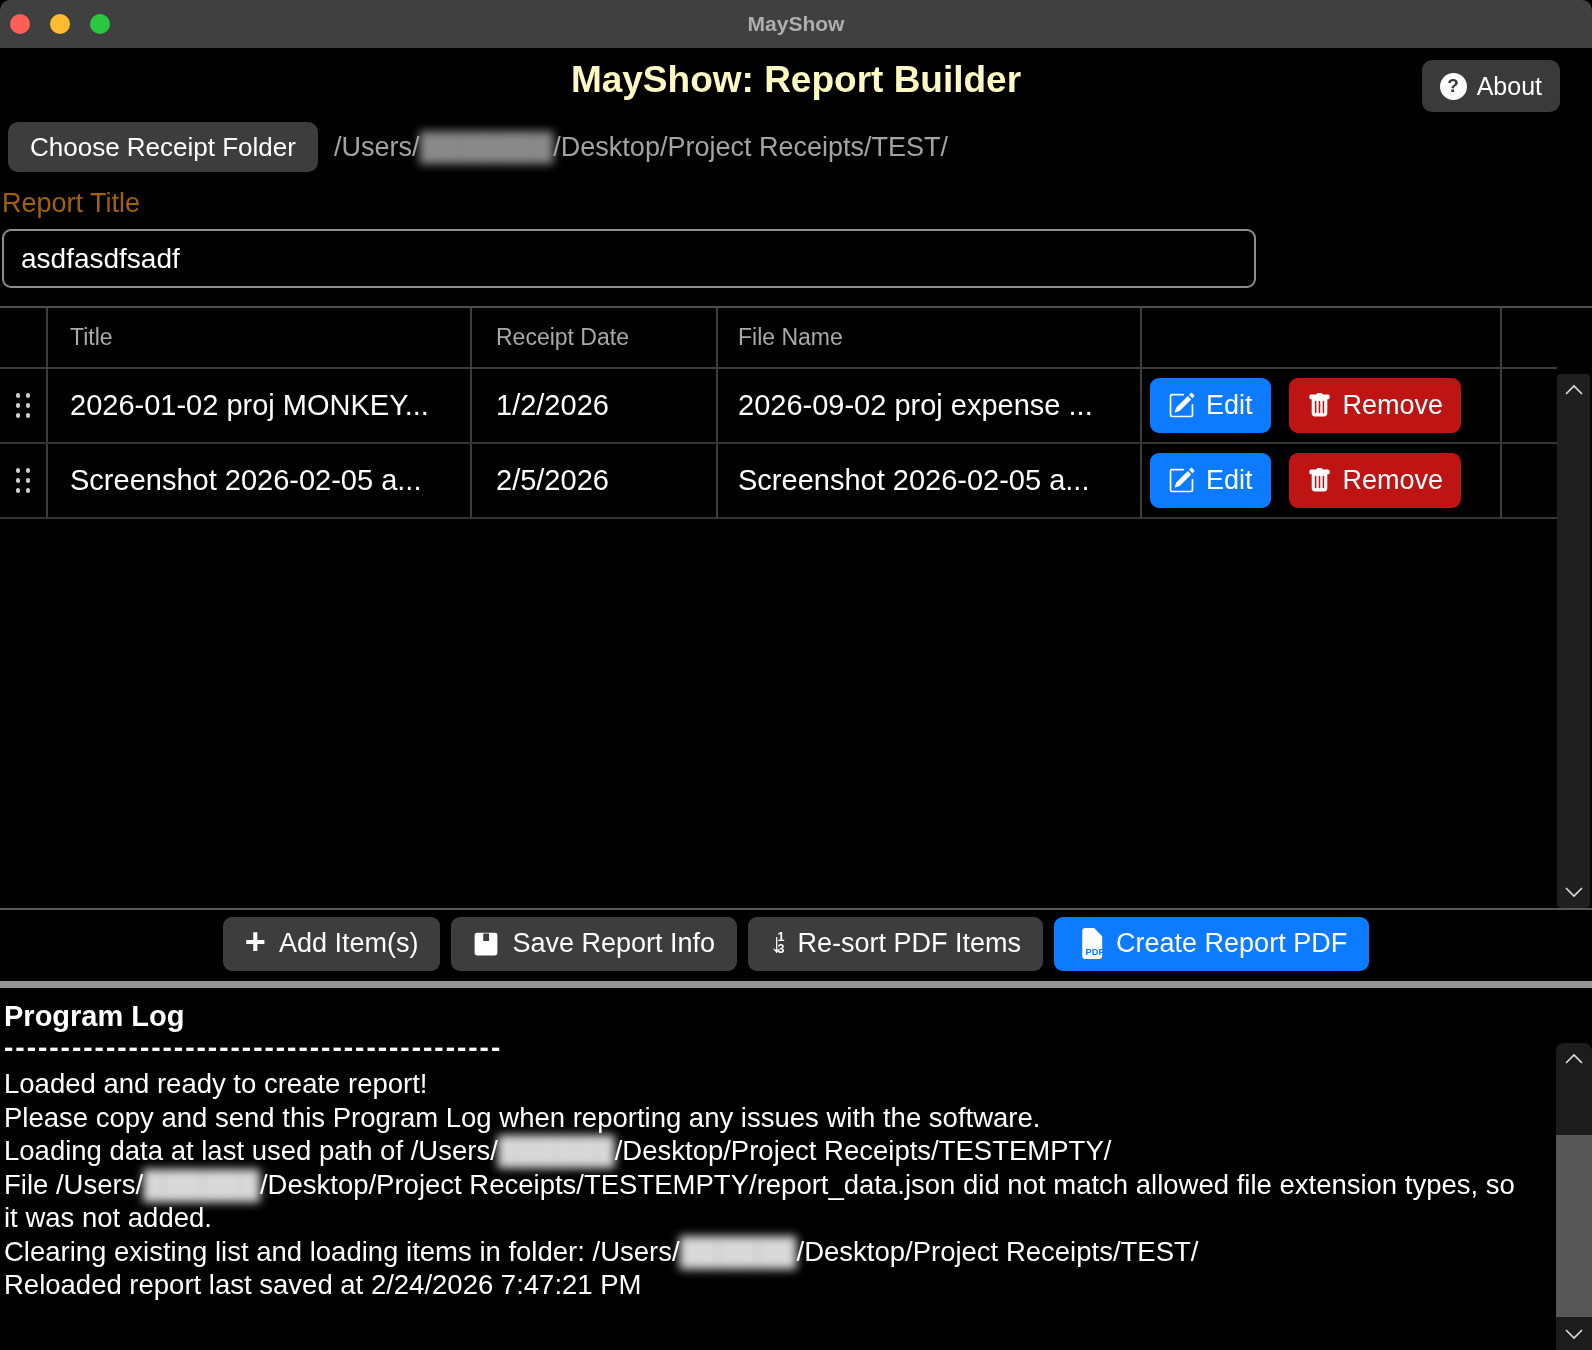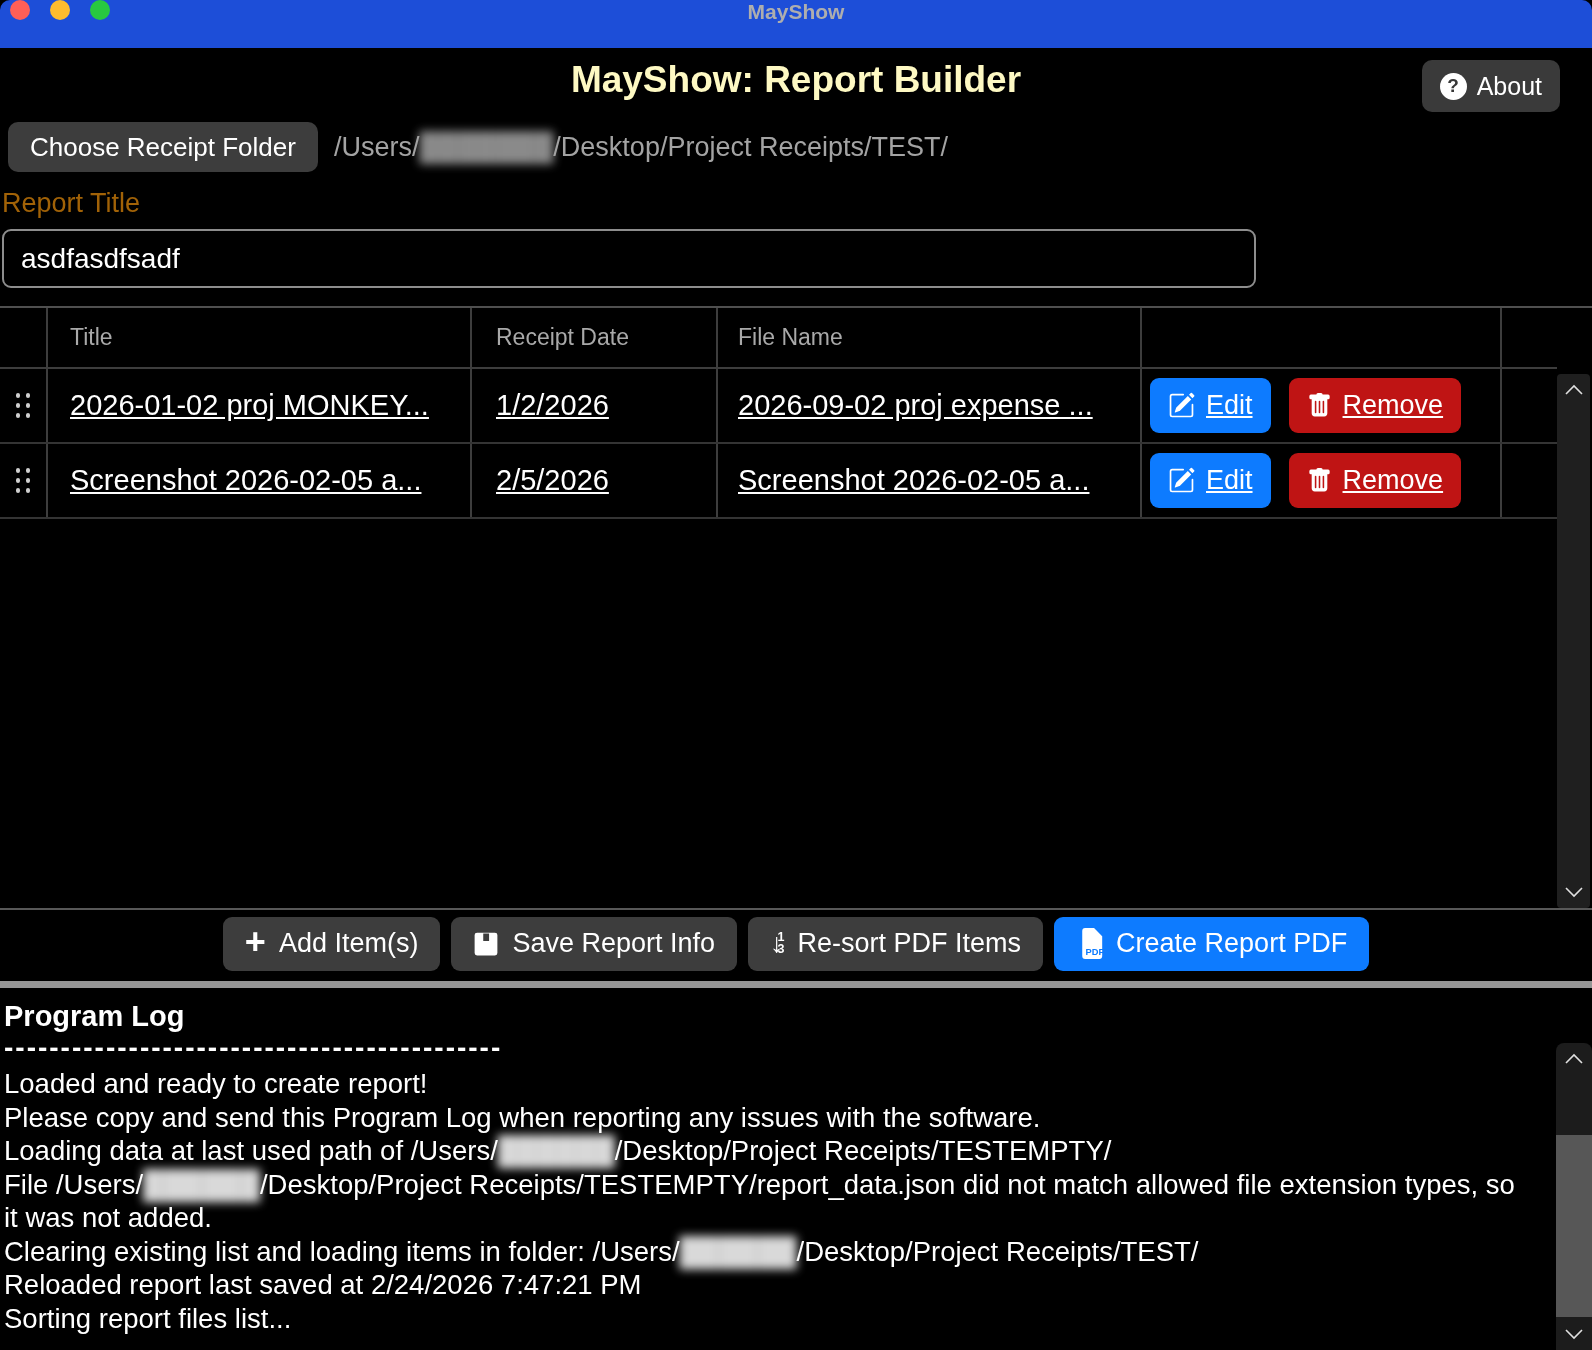--- a/index.html
+++ b/index.html
@@ -1,22 +1,22 @@
 <!DOCTYPE html>
 <html><head>
 <meta charset="utf-8">
 <style>
   html,body{margin:0;padding:0;background:#000;}
   body{
     width:1592px;height:1350px;position:relative;overflow:hidden;
     font-family:"Liberation Sans","DejaVu Sans",sans-serif;color:#fff;
   }
   
-  .titlebar{position:absolute;top:0;left:0;width:1592px;height:48px;background:#1d4ed8;
-    border-radius:10px 10px 0 0;display:flex;align-items:flex-start;}
+  .titlebar{position:absolute;top:0;left:0;width:1592px;height:48px;background:#404040;
+    border-radius:10px 10px 0 0;display:flex;align-items:center;}
   .lights{display:flex;gap:20px;margin-left:10px;}
   .light{width:20px;height:20px;border-radius:50%;border:none;padding:0;}
   .light.red{background:#ff5f57;} .light.yellow{background:#febc2e;} .light.green{background:#28c840;}
   .tb-title{position:absolute;left:0;right:0;text-align:center;color:#aeaeae;font-weight:bold;font-size:21px;}
   
   .page-title{position:absolute;top:58px;left:0;width:1592px;margin:0;text-align:center;
     font-size:37px;line-height:44px;font-weight:bold;color:#fef9c3;}
   .about-btn{position:absolute;top:60px;right:32px;height:52px;background:#3a3a3a;color:#fff;
     border:none;border-radius:10px;font-size:25px;display:flex;align-items:center;gap:10px;
     padding:0 18px;font-family:inherit;cursor:pointer;}
@@ -34,21 +34,21 @@
     background:#000;border:2px solid #8d8d8d;border-radius:9px;color:#fff;font-size:28px;
     padding:0 0 0 17px;font-family:inherit;outline:none;}
   
   .table{position:absolute;top:306px;left:0;width:1592px;height:602px;border-top:2px solid #4f4f4f;}
   .thead{display:grid;grid-template-columns:48px 424px 246px 424px 360px 1fr;height:59px;
     border-bottom:2px solid #3d3d3d;width:1557px;}
   .thead .hcell{display:flex;align-items:center;color:#a9a9a9;font-size:23px;}
   .bcol{border-right:2px solid #3d3d3d;}
   .pl1{padding-left:22px;} .pl2{padding-left:24px;} .pl3{padding-left:20px;}
   .trow{display:grid;grid-template-columns:48px 424px 246px 424px 360px 1fr;height:73px;
-    border-bottom:2px solid #343434;width:1557px;text-decoration:underline;}
+    border-bottom:2px solid #343434;width:1557px;}
   .cell{display:flex;align-items:center;font-size:29px;white-space:nowrap;overflow:hidden;}
   .dragcell{justify-content:center;}
   .grip{display:grid;grid-template-columns:repeat(2,5px);grid-auto-rows:5px;gap:5px 5px;cursor:grab;}
   .grip i{display:block;width:4.6px;height:4.6px;background:#cfcfcf;border-radius:50%;}
   .cactions{gap:18px;padding-left:8px;overflow:visible;}
   .btn{display:flex;align-items:center;gap:11px;height:55px;border:none;border-radius:9px;
     color:#fff;font-size:27px;padding:0 18px;font-family:inherit;cursor:pointer;}
   .btn svg{flex:0 0 auto;}
   .btn-edit{background:#0d7bff;}
   .btn-remove{background:#bf1414;}
@@ -237,21 +237,20 @@
 <div class="log">
   <div class="log-heading">Program Log</div>
   <div class="log-dashes">--------------------------------------------</div>
   <div class="log-lines" id="log-lines">
       <div class="log-line"><span>Loaded and ready to create report!</span></div>
       <div class="log-line"><span>Please copy and send this Program Log when reporting any issues with the software.</span></div>
       <div class="log-line"><span>Loading data at last used path of /Users/</span><span class="redacted">██████</span><span>/Desktop/Project Receipts/TESTEMPTY/</span></div>
       <div class="log-line"><span>File /Users/</span><span class="redacted">██████</span><span>/Desktop/Project Receipts/TESTEMPTY/report_data.json did not match allowed file extension types, so it was not added.</span></div>
       <div class="log-line"><span>Clearing existing list and loading items in folder: /Users/</span><span class="redacted">██████</span><span>/Desktop/Project Receipts/TEST/</span></div>
       <div class="log-line"><span>Reloaded report last saved at 2/24/2026 7:47:21 PM</span></div>
-      <div class="log-line"><span>Sorting report files list...</span></div>
     </div>
   <div class="lscroll">
     <span class="sb-chevron sb-up">
       <svg width="22" height="13" viewBox="0 0 22 13">
           <path d="M3 11 L11 3 L19 11" fill="none" stroke="#e0e0e0" stroke-width="1.6"></path>
         </svg>
     </span>
     <div class="lthumb"></div>
     <span class="sb-chevron sb-down">
       <svg width="22" height="13" viewBox="0 0 22 13">

